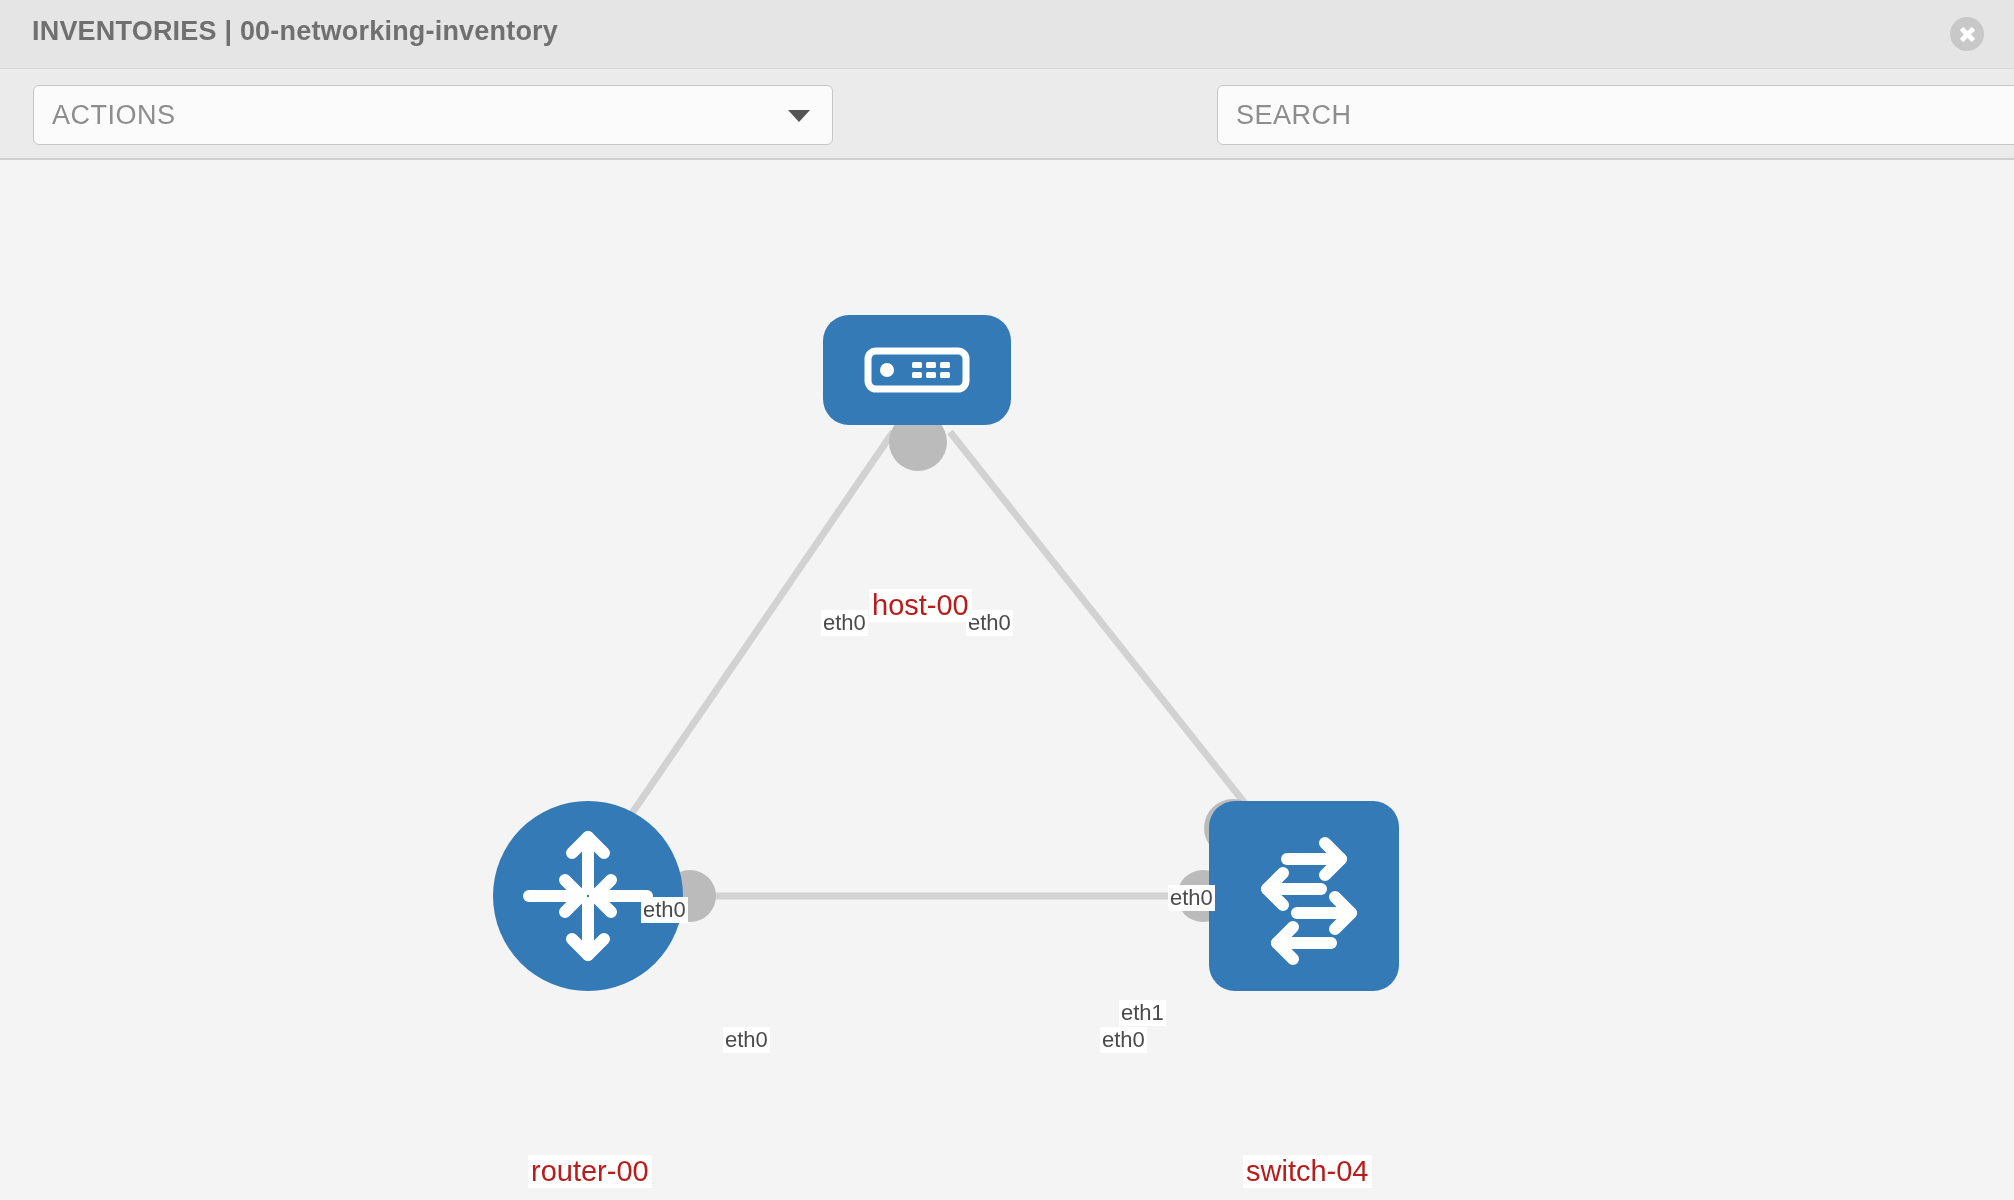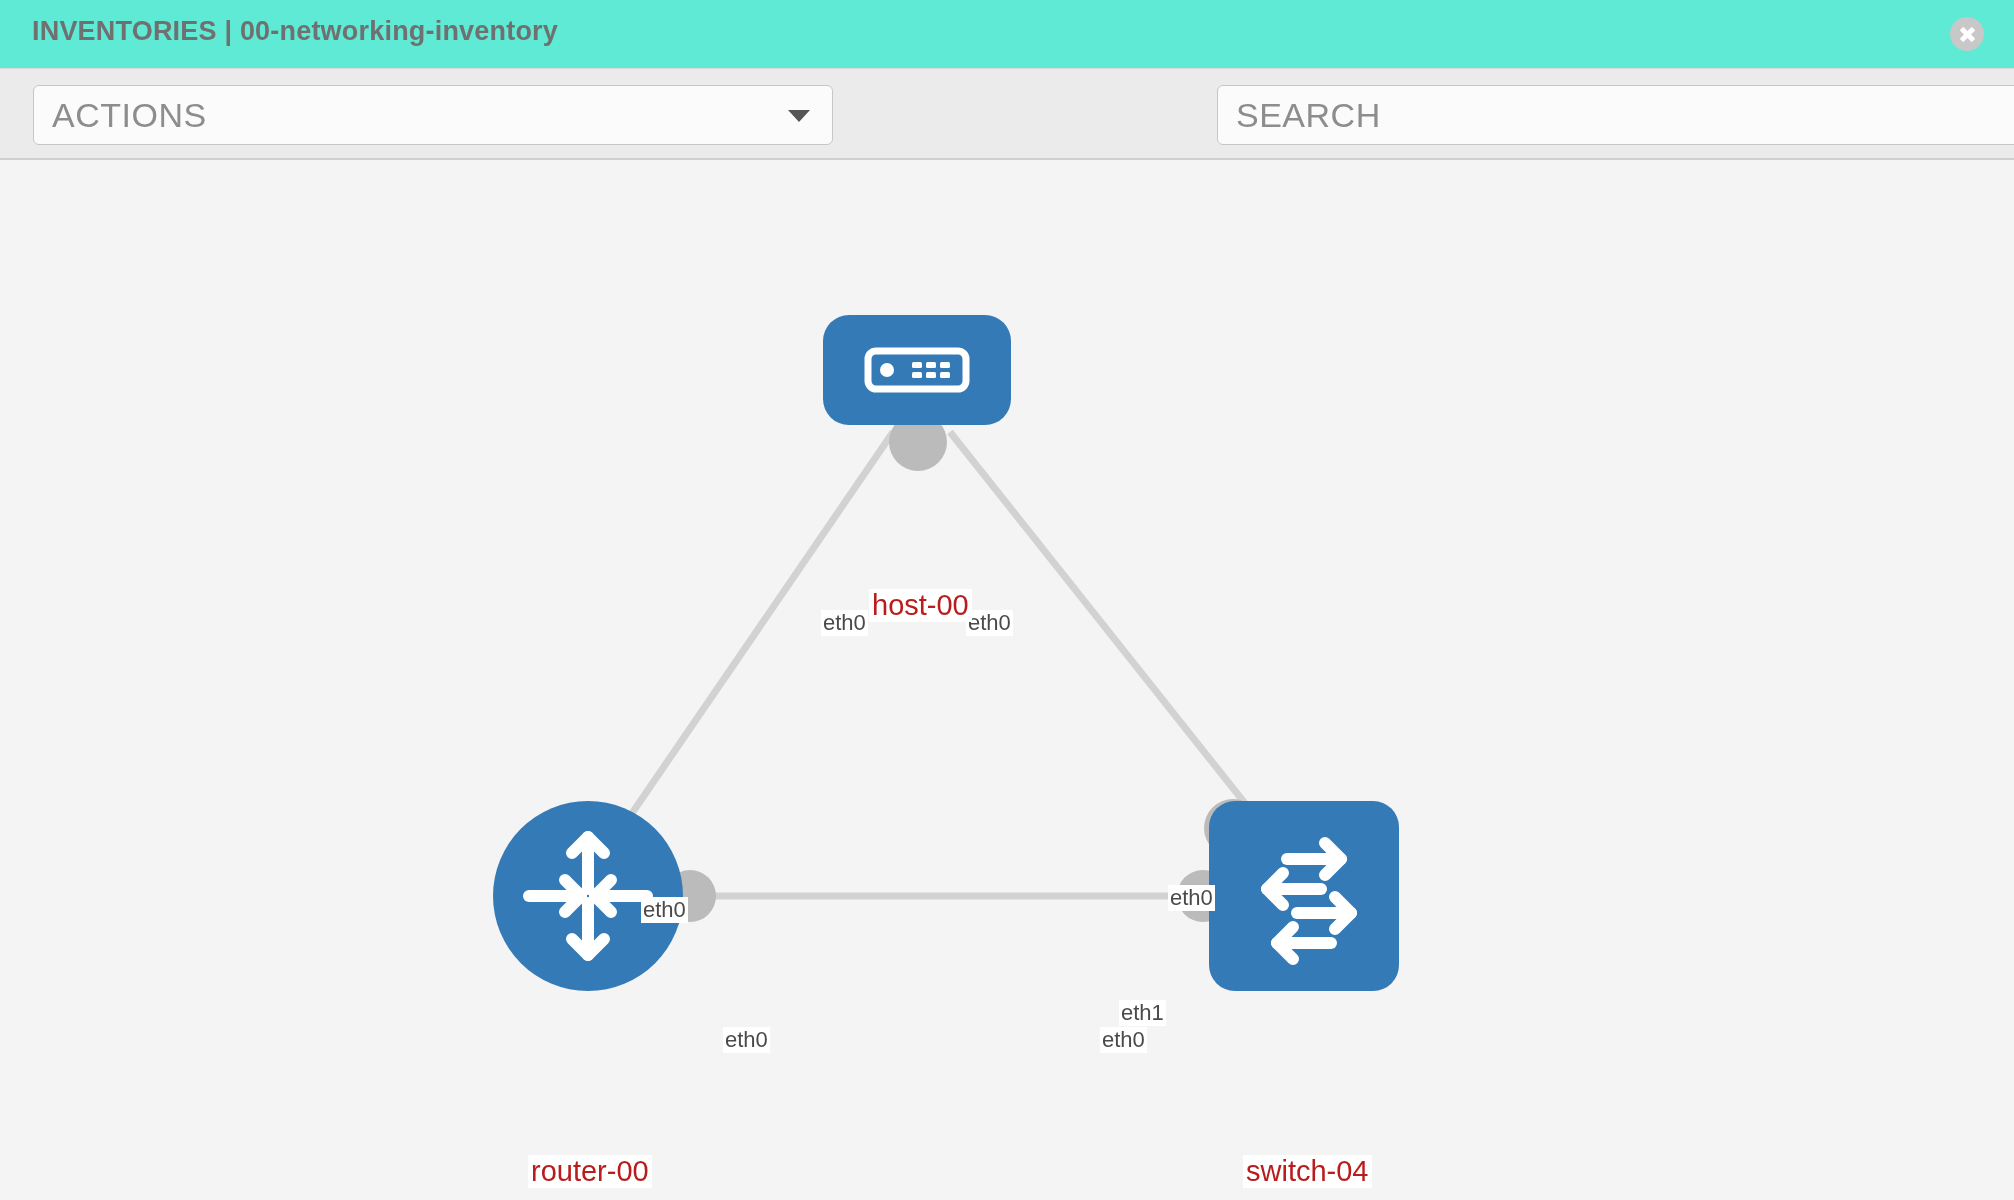--- a/index.html
+++ b/index.html
@@ -15,21 +15,21 @@
     overflow: hidden;
     background: #ffffff;
   }
 
   
   .header {
     position: absolute;
     left: 0; top: 0;
     width: 2014px;
     height: 80px;
-    background: #5eead4;
+    background: #e5e5e5;
     box-sizing: border-box;
     padding-left: 24px;
   }
   .page-title {
     position: absolute;
     left: 32px;
     top: 16px;
     font-size: 27px;
     font-weight: bold;
     color: #707070;
@@ -79,21 +79,21 @@
     border: 1px solid #c6c6c6;
     border-radius: 6px;
     box-sizing: border-box;
     cursor: pointer;
   }
   .select-box .sel-label {
     position: absolute;
     left: 18px;
     top: 50%;
     transform: translateY(-50%);
-    font-size: 34px;
+    font-size: 27px;
     color: #8d8d8d;
     letter-spacing: 0.5px;
     white-space: nowrap;
   }
   .caret {
     position: absolute;
     right: 22px;
     top: 50%;
     margin-top: -5px;
     width: 0; height: 0;

